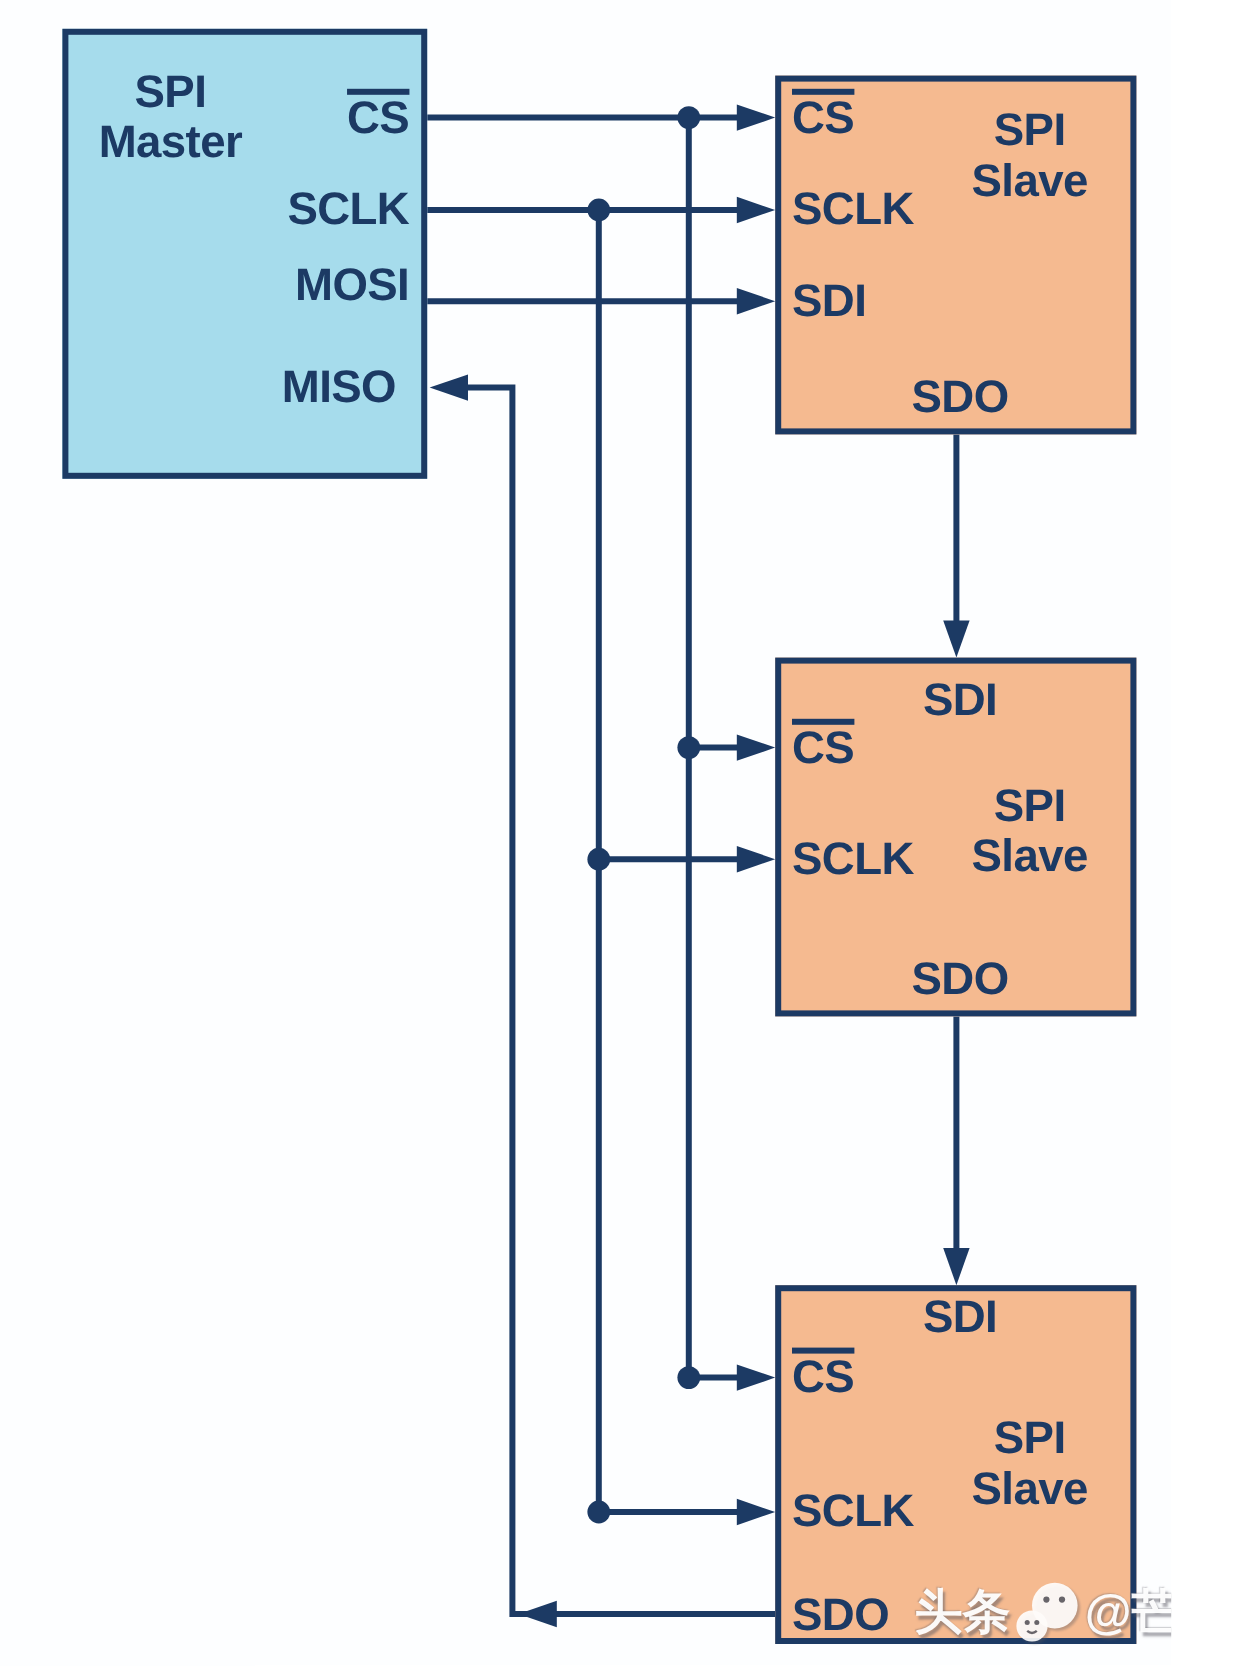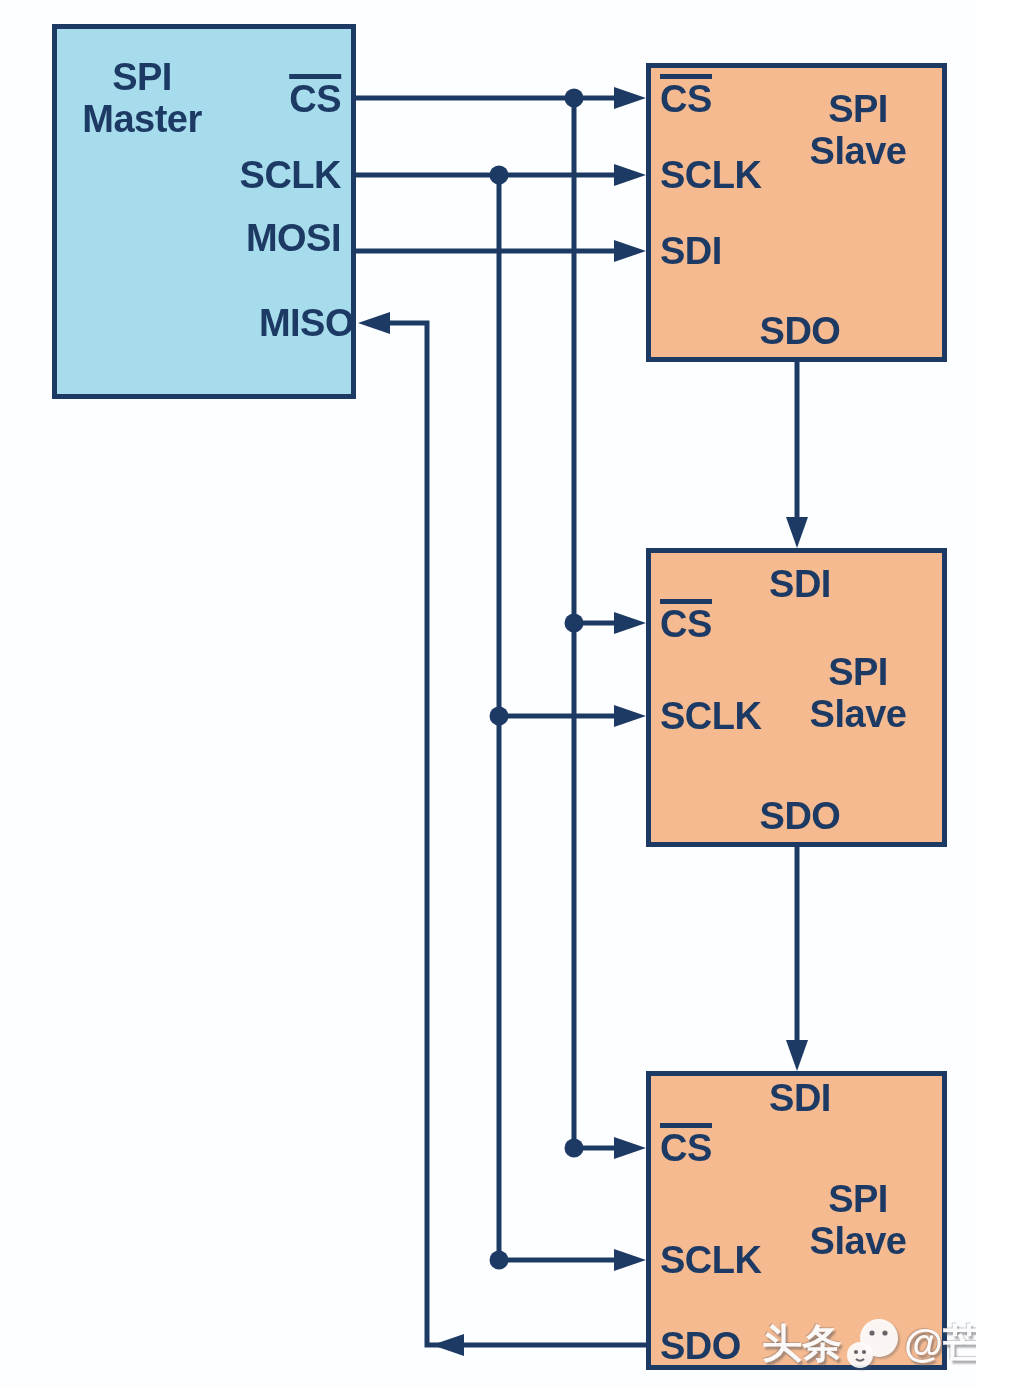--- a/index.html
+++ b/index.html
@@ -91,21 +91,21 @@
   <div class="box master"></div>
   <div class="lbl title" style="left:142px;top:56px;transform:translateX(-50%);">
     <div>SPI</div>
     <div>Master</div>
   </div>
   <div class="lbl cs-right" style="left:341px;top:74px;">
     <span class="csblk">CS</span>
   </div>
   <div class="lbl right" style="left:341px;top:175px;">SCLK</div>
   <div class="lbl right" style="left:341px;top:238px;">MOSI</div>
-  <div class="lbl right" style="left:354px;top:323px;text-align:right;">MISO</div>
+  <div class="lbl right" style="left:330px;top:323px;text-align:right;">MISO</div>
 
   <div class="box slave1"></div>
   <div class="lbl" style="left:660px;top:74px;">
     <span class="csblk">CS</span>
   </div>
   <div class="lbl title" style="left:858px;top:88px;transform:translateX(-50%);">
     <div>SPI</div>
     <div>Slave</div>
   </div>
   <div class="lbl yc" style="left:660px;top:175px;">SCLK</div>

